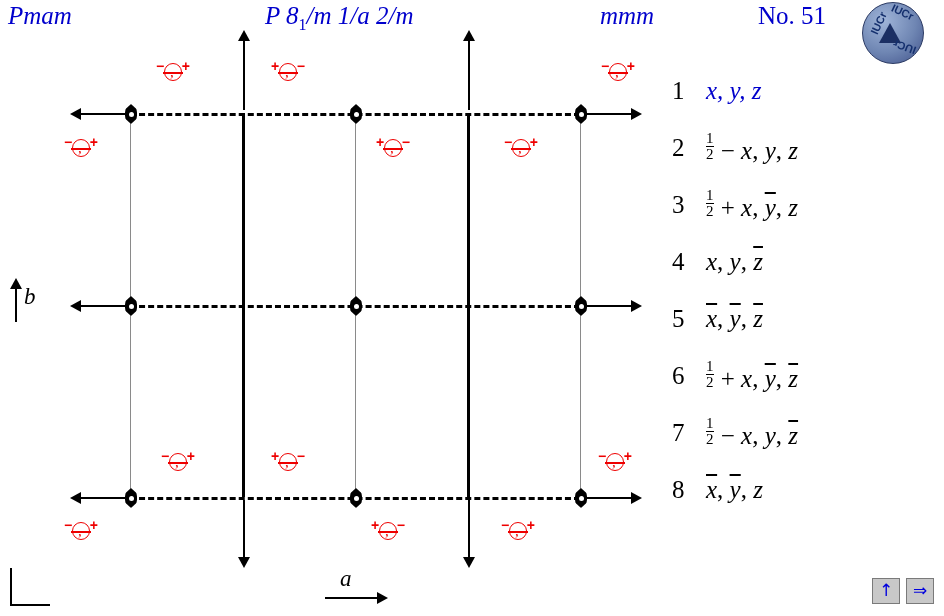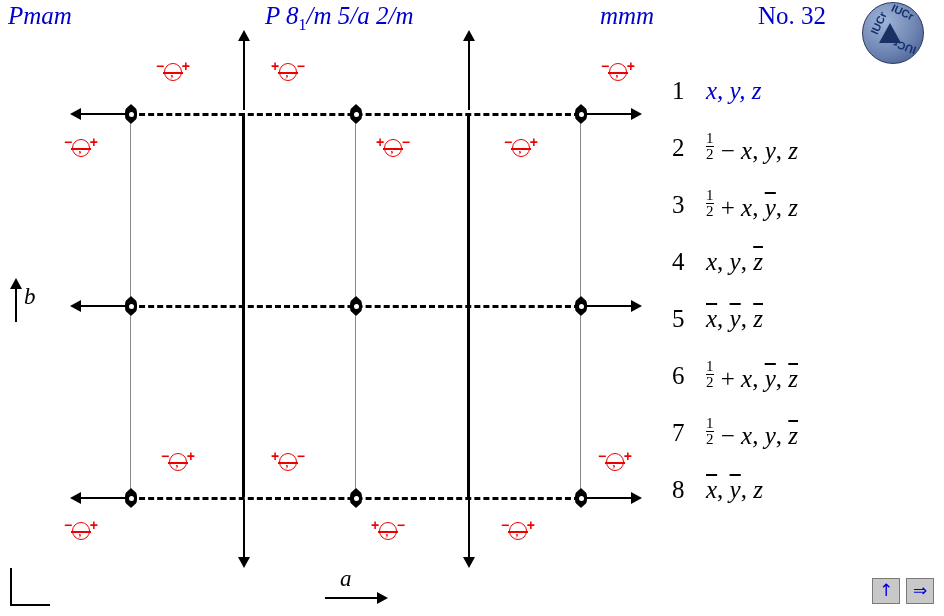--- a/index.html
+++ b/index.html
@@ -120,26 +120,26 @@
   .navbtn .gl { position:absolute; left:0; top:0; width:100%; height:100%;
     color:#0000dd; font-size:17px; text-align:center; line-height:23px;
     font-family:"DejaVu Sans", sans-serif; }
 </style>
 </head>
 <body>
 
 <div class="abs hdr" style="left:8px; top:2px;">Pmam</div>
 
 <div class="abs" style="left:265px; top:2px;">
-  <span class="hdr">P 8</span><span class="hdr sub">1</span><span class="hdr">/m 5/a 2/m</span>
+  <span class="hdr">P 8</span><span class="hdr sub">1</span><span class="hdr">/m 1/a 2/m</span>
 </div>
 
 <div class="abs hdr" style="left:600px; top:2px;">mmm</div>
 
-<div class="abs hdr-roman" style="left:758px; top:2px;">No. 32</div>
+<div class="abs hdr-roman" style="left:758px; top:2px;">No. 51</div>
 
 <div class="abs logo" style="left:862px; top:2px;">
   <div class="logo-tri"></div>
   <div class="logo-txt" style="left:28px; top:3px; transform:rotate(25deg);">IUCr</div>
   <div class="logo-txt" style="left:4px; top:14px; transform:rotate(-65deg);">IUCr</div>
   <div class="logo-txt" style="left:30px; top:38px; transform:rotate(-160deg);">IUCr</div>
 </div>
 
 <div class="abs vthin" style="left:130px; top:113px; height:384px;"></div>
 <div class="abs vthin" style="left:580px; top:113px; height:384px;"></div>

